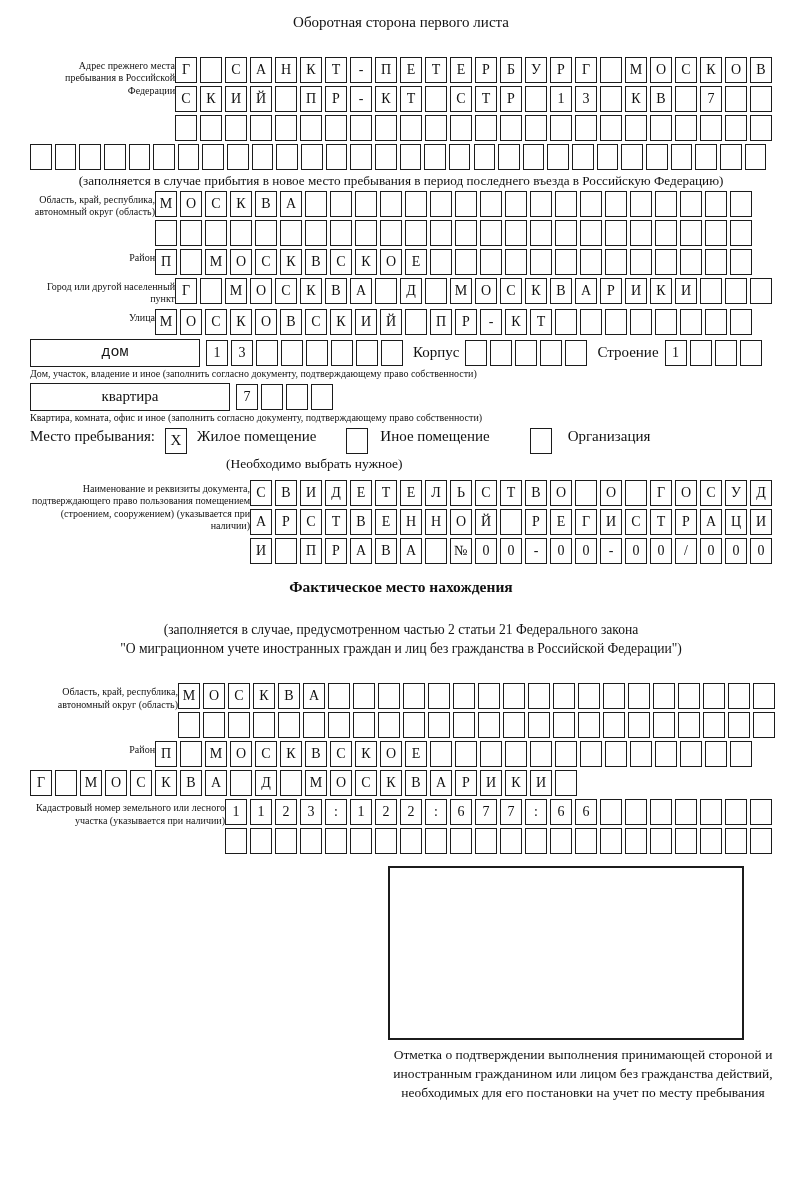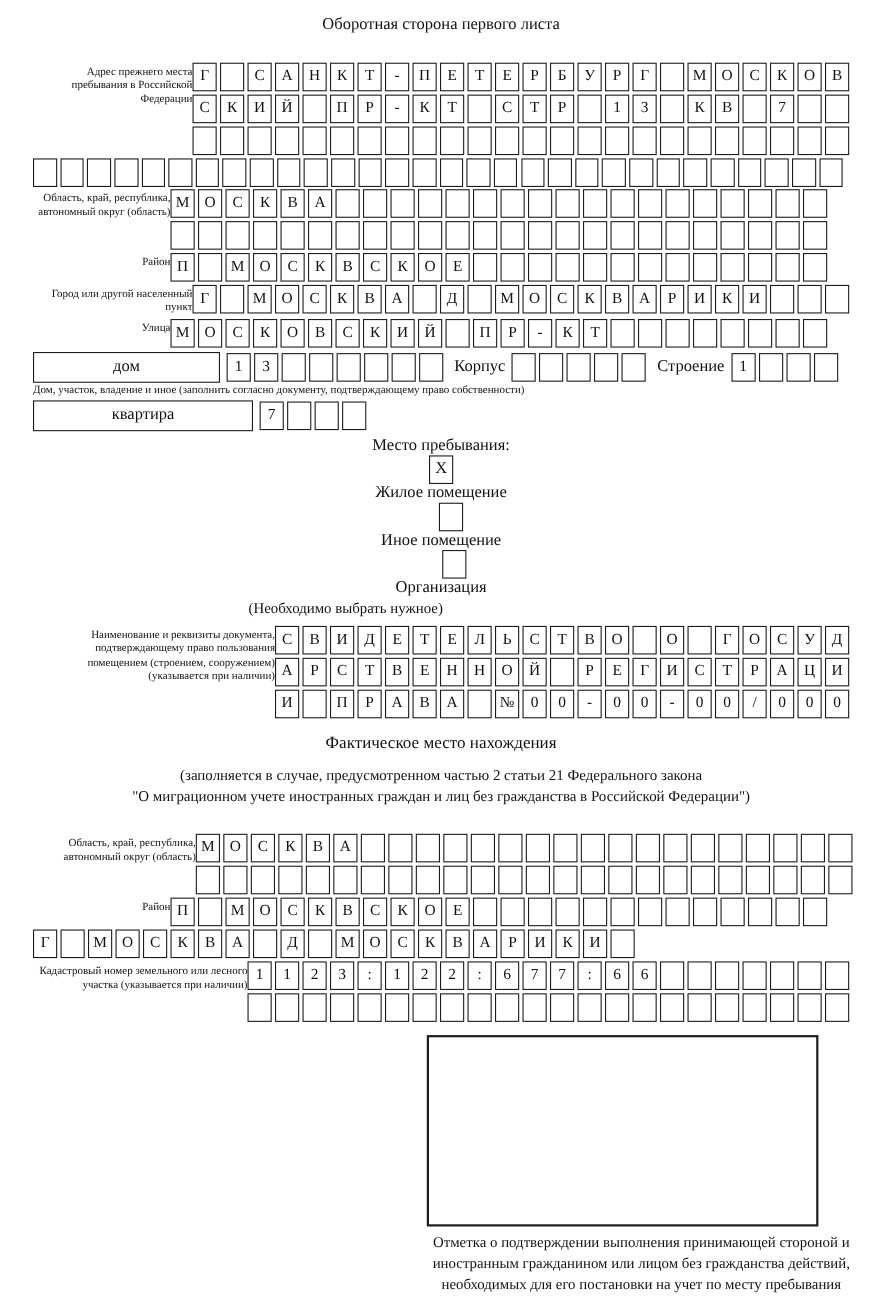--- a/index.html
+++ b/index.html
@@ -37,37 +37,37 @@
   .note { font-size: 13.2px; text-align: center; margin: 3px 0 2px; }
   .note-left { font-size: 10px; margin: 1px 0 4px; }
   .sec-title { font-size: 16px; font-weight: bold; text-align: center; margin: 7px 0 9px; }
 
   .inline-row { display: flex; align-items: center; }
   .wbox {
     border: 1.6px solid #1c1c1c; height: 28px;
     display: flex; align-items: center; justify-content: center;
     font-size: 15px; background: #fff;
   }
-  .house-box { width: 170px; margin-right: 6px; }
+  .house-box { width: 170px; margin-right: 6px; font-family: Liberation Mono, monospace; }
   .apt-box   { width: 200px; margin-right: 6px; }
   .mini-lbl { font-size: 15px; padding: 0 6px 0 10px; white-space: nowrap; }
 
-  .stay-row { display: flex; align-items: center; font-size: 15px; margin-top: 5px; flex-direction: column; }
+  .stay-row { display: flex; align-items: flex-start; font-size: 15px; margin-top: 5px; }
   .chk {
     flex: 0 0 auto; width: 22px; height: 26px;
     border: 1.6px solid #1c1c1c;
     display: flex; align-items: center; justify-content: center;
     font-size: 15px;
   }
   .chk.c1 { margin: 0 10px 0 10px; }
   .chk.c2 { margin: 0 12px 0 30px; }
   .chk.c3 { margin: 0 16px 0 40px; }
   .stay-note { font-size: 13.5px; margin: 2px 0 8px 196px; }
 
-  .center-head { text-align: center; font-weight: normal; font-size: 15.5px; margin: 14px 0 10px; }
+  .center-head { text-align: center; font-weight: bold; font-size: 15.5px; margin: 14px 0 24px; }
   .center-note { text-align: center; font-size: 13.6px; line-height: 1.45; margin-bottom: 24px; }
 
   .stamp-wrap { margin-left: 358px; width: 390px; margin-top: 12px; }
   .stamp-box { width: 356px; height: 174px; border: 2px solid #1c1c1c; background: #fff; }
   .stamp-caption { width: 390px; font-size: 13.5px; text-align: center; line-height: 1.4; margin-top: 6px; }
 </style>
 </head>
 <body>
 
 <div class="page">
@@ -182,20 +182,21 @@
       <span class="cell"></span>
       <span class="cell"></span>
       <span class="cell"></span>
       <span class="cell"></span>
       <span class="cell"></span>
       <span class="cell"></span>
       <span class="cell"></span>
       <span class="cell"></span>
       <span class="cell"></span>
     </div>
+  <div class="note">(заполняется в случае прибытия в новое место пребывания в период последнего въезда в Российскую Федерацию)</div>
 
 
   <div class="frow">
     <div class="lbl w125">Область, край, республика, автономный округ (область)</div>
     <div class="grids">
       <div class="cells">
           <span class="cell">М</span>
           <span class="cell">О</span>
           <span class="cell">С</span>
           <span class="cell">К</span>
@@ -371,34 +372,35 @@
 
   <div class="inline-row">
     <div class="wbox apt-box">квартира</div>
     <div class="cells">
         <span class="cell">7</span>
         <span class="cell"></span>
         <span class="cell"></span>
         <span class="cell"></span>
       </div>
   </div>
+  <div class="note-left">Квартира, комната, офис и иное (заполнить согласно документу, подтверждающему право собственности)</div>
 
   <div class="stay-row">
     <span>Место пребывания:</span>
     <span class="chk c1">X</span>
     <span>Жилое помещение</span>
     <span class="chk c2"></span>
     <span>Иное помещение</span>
     <span class="chk c3"></span>
     <span>Организация</span>
   </div>
   <div class="stay-note">(Необходимо выбрать нужное)</div>
 
   <div class="frow">
-    <div class="lbl w220">Наименование и реквизиты документа, подтверждающему право пользования помещением (строением, сооружением) (указывается при наличии)</div>
+    <div class="lbl w220">Наименование и реквизиты документа, подтверждающего право пользования помещением (строением, сооружением) (указывается при наличии)</div>
     <div class="grids">
       <div class="cells">
           <span class="cell">С</span>
           <span class="cell">В</span>
           <span class="cell">И</span>
           <span class="cell">Д</span>
           <span class="cell">Е</span>
           <span class="cell">Т</span>
           <span class="cell">Е</span>
           <span class="cell">Л</span>

